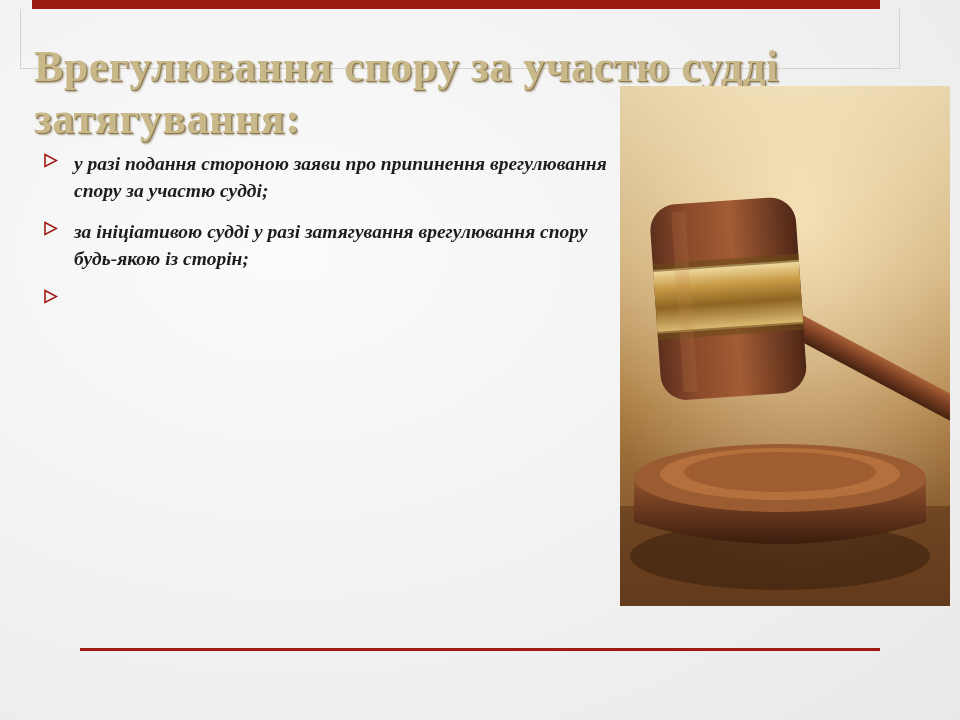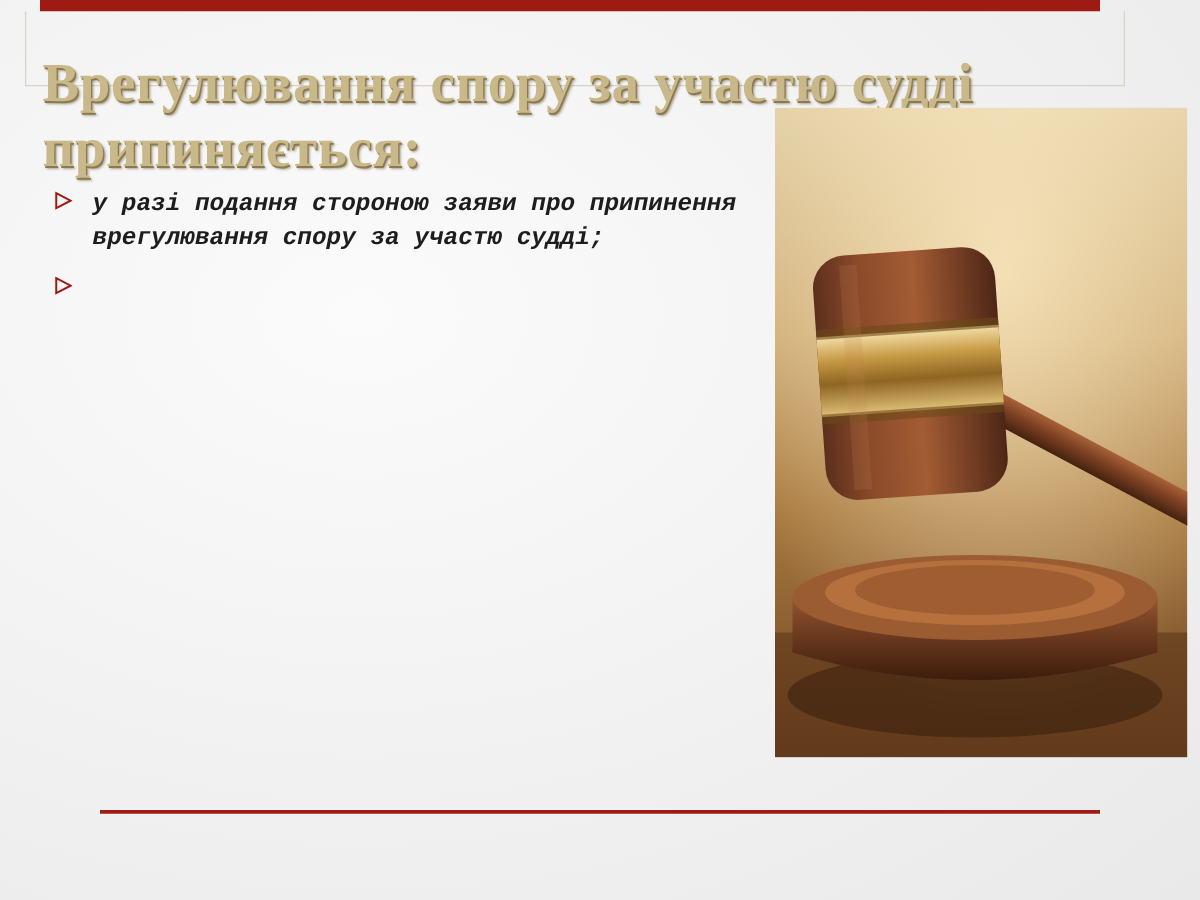--- a/index.html
+++ b/index.html
@@ -64,21 +64,21 @@
     position: absolute;
     left: 34px;
     top: 150px;
     width: 586px;
   }
 
   .bullet {
     position: relative;
     padding-left: 40px;
     margin-bottom: 14px;
-    font-family: Liberation Mono, monospace;
+    font-family: Liberation Serif, serif;
     font-style: italic;
     font-weight: bold;
     font-size: 19.5px;
     line-height: 27px;
     color: #1d1d1d;
     text-align: left;
   }
   .arrow-outer {
     position: absolute;
     left: 10px;
@@ -114,34 +114,42 @@
 </style>
 </head>
 <body>
 
 <div class="slide">
 
   <div class="top-bar"></div>
 
   <div class="title-box"></div>
 
-  <h1 class="title">Врегулювання спору за участю судді припиняється:</h1>
+  <h1 class="title">Врегулювання спору за участю судді затягування:</h1>
 
   <div class="content">
 
     <div class="bullet">
       <span class="arrow-outer">
         <svg width="14" height="15" viewBox="0 0 14 15">
           <polygon points="1,1.5 12.5,7.5 1,13.5" fill="none" stroke="#9e1b13" stroke-width="1.6"></polygon>
         </svg>
       </span>
       <span> у разі подання стороною заяви про припинення врегулювання спору за участю судді;</span>
     </div>
 
 
+    <div class="bullet">
+      <span class="arrow-outer">
+        <svg width="14" height="15" viewBox="0 0 14 15">
+          <polygon points="1,1.5 12.5,7.5 1,13.5" fill="none" stroke="#9e1b13" stroke-width="1.6"></polygon>
+        </svg>
+      </span>
+      <span> за ініціативою судді у разі затягування врегулювання спору будь-якою із сторін;</span>
+    </div>
 
     <div class="bullet last">
       <span class="arrow-outer">
         <svg width="14" height="15" viewBox="0 0 14 15">
           <polygon points="1,1.5 12.5,7.5 1,13.5" fill="none" stroke="#9e1b13" stroke-width="1.6"></polygon>
         </svg>
       </span>
     </div>
 
   </div>

